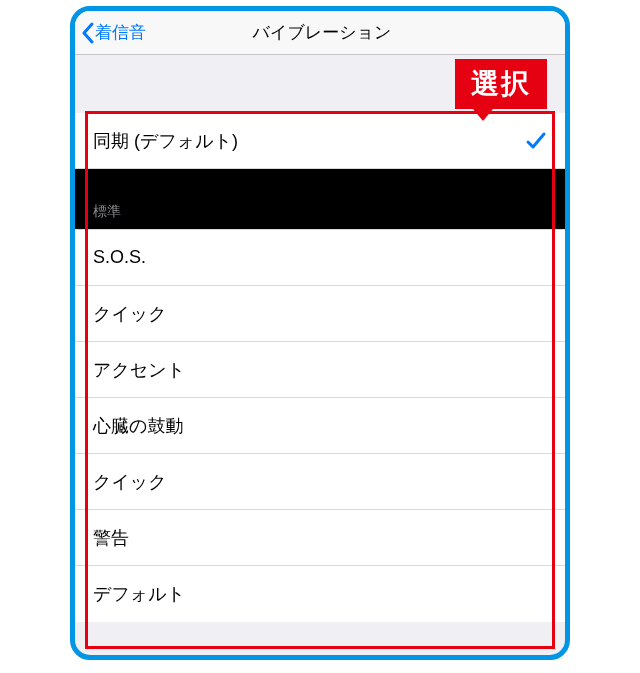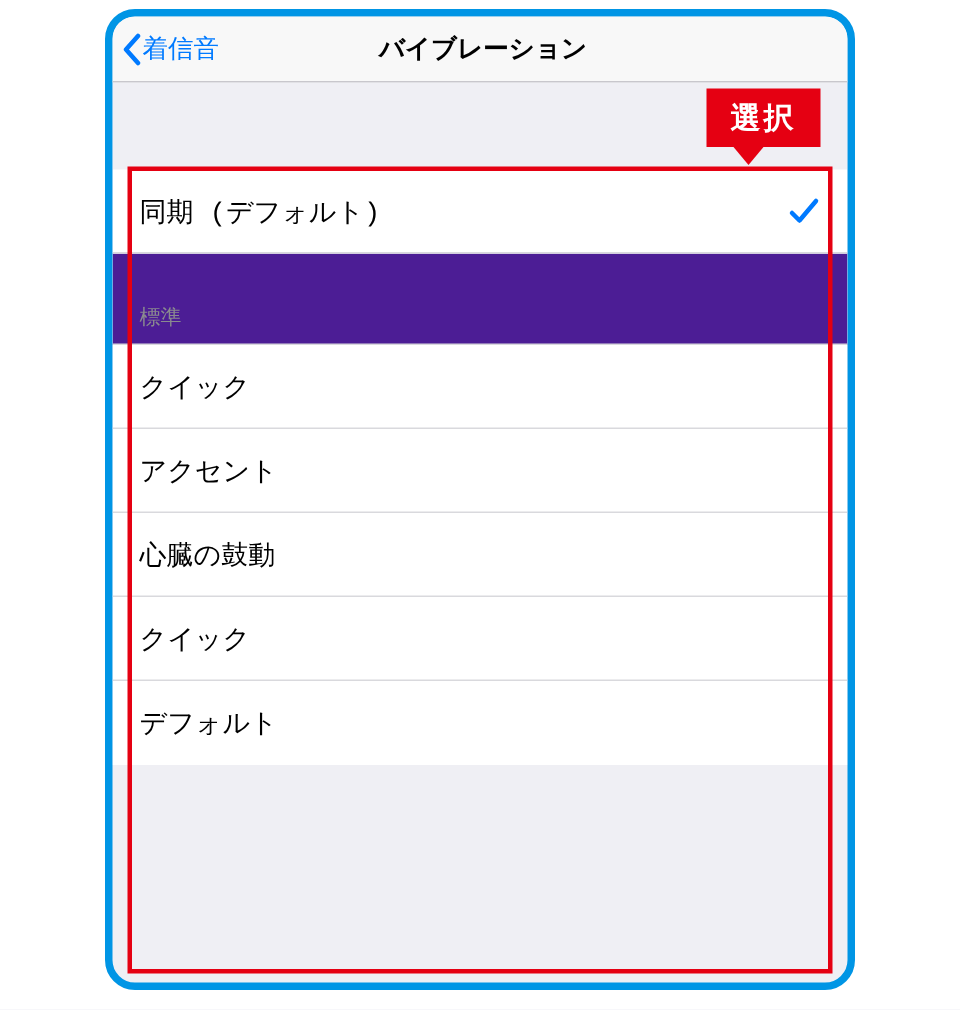--- a/index.html
+++ b/index.html
@@ -41,34 +41,34 @@
   }
   .nav-back .chev {
     display: inline-block;
   }
   .nav-back .chev svg { display: block; }
   .nav-title {
     position: absolute;
     left: 4px; right: 0;
     text-align: center;
     font-size: 17px;
-    font-weight: 700;
+    font-weight: 400;
     color: #000;
     pointer-events: none;
   }
   .callout {
     position: absolute;
     top: 48px;
     right: 18px;
     z-index: 5;
   }
   .callout-box {
     background: #e50012;
     color: #fff;
-    font-size: 20px;
+    font-size: 28px;
     font-weight: 700;
     padding: 6px 16px;
     letter-spacing: 2px;
   }
   .callout-arrow {
     width: 0; height: 0;
     border-left: 10px solid transparent;
     border-right: 10px solid transparent;
     border-top: 12px solid #e50012;
     margin-left: 18px;
@@ -97,29 +97,28 @@
     background: #ffffff;
     height: 56px;
     display: flex;
     align-items: center;
     padding: 0 18px;
     font-size: 18px;
     color: #000;
     border-bottom: 1px solid #d9d9dd;
     cursor: pointer;
     position: relative;
-    font-family: Liberation Mono, monospace;
   }
   .row .label { flex: 1; }
   .row .check {
     color: #007aff;
   }
   .row .check svg { display: block; }
   .section-header {
-    background: #4c1d95;
+    background: #000000;
     color: #8a8a8f;
     font-size: 14px;
     padding: 34px 18px 8px 18px;
     border-bottom: 1px solid #d9d9dd;
   }
 </style>
 </head>
 <body>
 
 <div class="device-frame">
@@ -151,29 +150,35 @@
       <span class="check">
         <svg width="22" height="22" viewBox="0 0 22 22">
             <polyline points="3,12 8,17 19,4" fill="none" stroke="#007aff" stroke-width="3" stroke-linecap="round" stroke-linejoin="round"></polyline>
           </svg>
       </span>
     </div>
 
     <div class="section-header">標準</div>
 
     <div class="row">
+      <span class="label">S.O.S.</span>
+    </div>
+    <div class="row">
       <span class="label">クイック</span>
     </div>
     <div class="row">
       <span class="label">アクセント</span>
     </div>
     <div class="row">
       <span class="label">心臓の鼓動</span>
     </div>
     <div class="row">
       <span class="label">クイック</span>
     </div>
+    <div class="row">
+      <span class="label">警告</span>
+    </div>
     <div class="row" style="border-bottom:none;">
       <span class="label">デフォルト</span>
     </div>
   </div>
 
 </div>
 
 </body></html>

